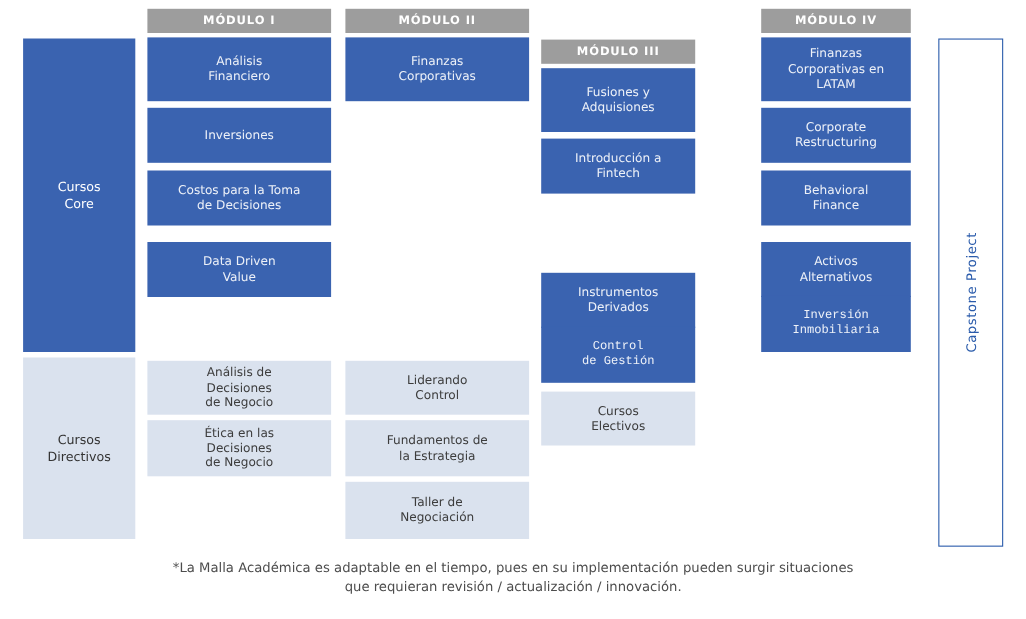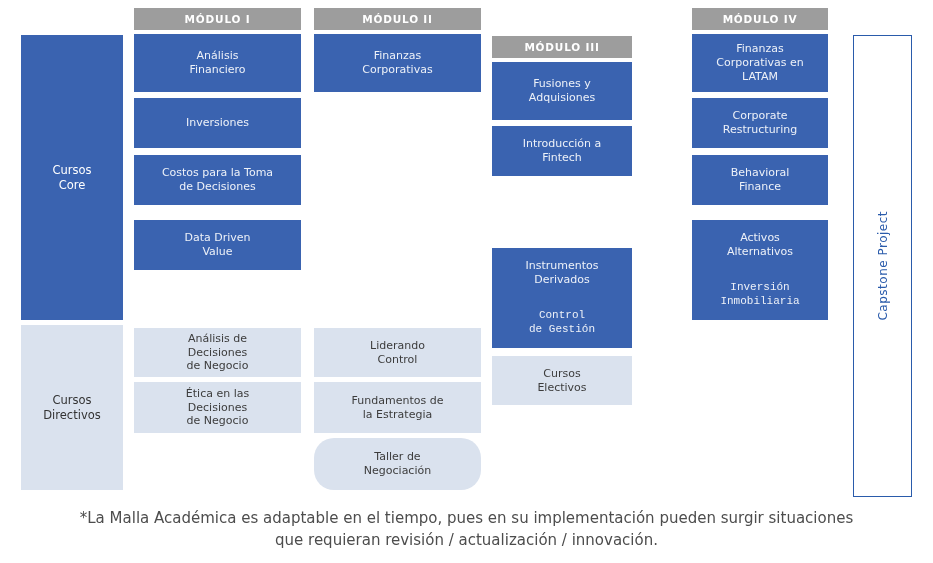--- a/index.html
+++ b/index.html
@@ -14,21 +14,21 @@
   .c3 { left:492px; width:140px;margin-top:28px; }
   .c4 { left:672px; width:136px;margin-left:20px; }
   
   .r1 { top:34px;  height:58px; }
   .r2 { top:98px;  height:50px; }
   .r3 { top:155px; height:50px; }
   .r4 { top:220px; height:50px; }
   .r5 { top:269px; height:51px;font-family:Liberation Mono, monospace; }
   .d1 { top:328px; height:49px; }
   .d2 { top:382px; height:51px; }
-  .d3 { top:438px; height:52px;border-radius:20px; }
+  .d3 { top:438px; height:52px; }
 
   .hd {
     position:absolute; top:8px; height:22px;
     background:#9d9d9d; color:#ffffff;
     font-weight:bold; font-size:10.5px; letter-spacing:0.8px;
     display:flex; align-items:center; justify-content:center;
   }
   .box {
     position:absolute;
     display:flex; align-items:center; justify-content:center;
@@ -52,21 +52,21 @@
     background:#ffffff; border:1.5px solid #2a5bab; box-sizing:border-box;
     display:flex; align-items:center; justify-content:center;
   }
   .capstone span {
     writing-mode: vertical-rl; transform: rotate(180deg);
     color:#2a5bab; font-size:12px; letter-spacing:0.5px; white-space:nowrap;
   }
   .footnote {
     position:absolute; left:0; right:0; top:508px;
     text-align:center; white-space:pre-line;
-    font-size:15px; line-height:1.45; color:#4d4d4d;
+    font-size:12px; line-height:1.45; color:#4d4d4d;
   }
 </style>
 </head>
 <body>
 
 <div class="stage">
 
   <div class="side side-core">Cursos
 Core</div>
   <div class="side side-dir">Cursos

